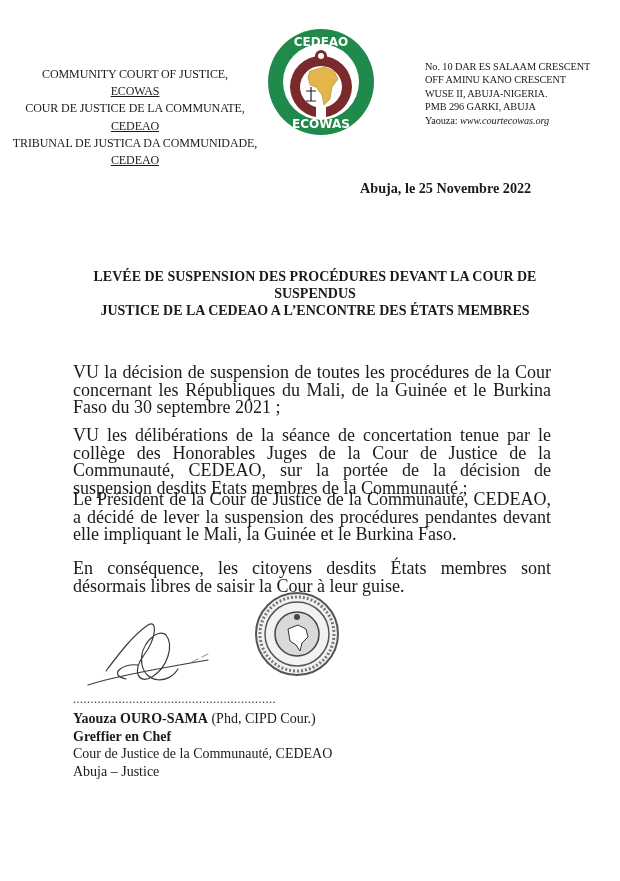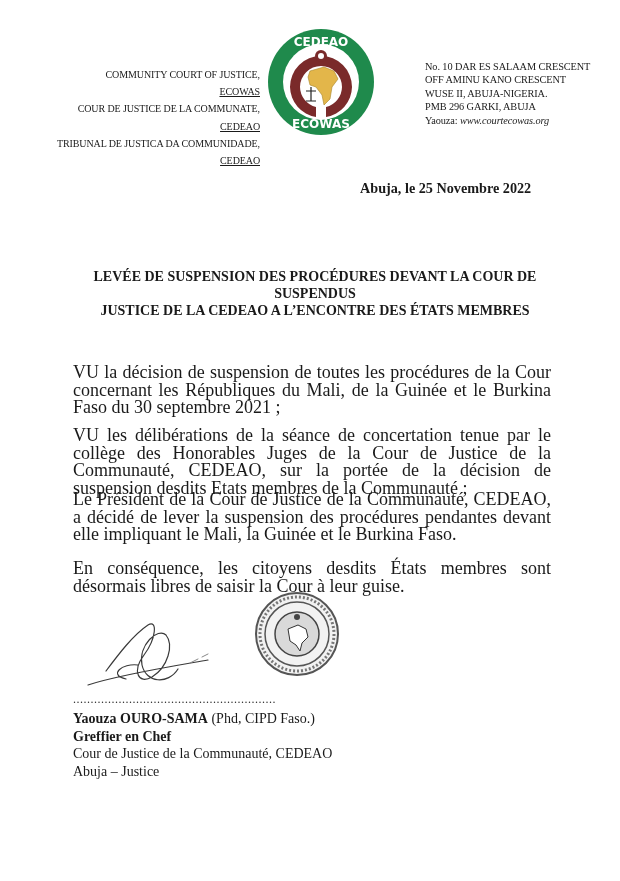--- a/index.html
+++ b/index.html
@@ -1,20 +1,20 @@
 <!DOCTYPE html>
 <html><head>
 <meta charset="utf-8">
 <style>
   html, body { margin: 0; padding: 0; background: #ffffff; }
   body { width: 620px; height: 881px; position: relative; overflow: hidden;
          font-family: "Liberation Serif", serif; color: #1a1a1a; }
   .abs { position: absolute; }
-  .left-header { left: 10px; top: 66px; width: 250px; text-align: right;
-                 font-size: 10px; line-height: 17.2px; letter-spacing: -0.1px; }
+  .left-header { left: 10px; top: 66px; width: 250px; text-align: center;
+                 font-size: 12px; line-height: 17.2px; letter-spacing: -0.1px; }
   .left-header .u { text-decoration: underline; }
   .right-header { left: 425px; top: 60px; font-size: 10.3px; line-height: 13.4px; letter-spacing: -0.1px; }
   .right-header .web-val { font-style: italic; }
   .logo { left: 266px; top: 27px; width: 110px; height: 110px; }
   .date { left: 360px; top: 180px; font-weight: bold; font-size: 14.2px; }
   .title { left: 80px; top: 268px; width: 470px; text-align: center; font-weight: bold;
            font-size: 14px; line-height: 17px; }
   .para { left: 73px; width: 478px; font-size: 18px; line-height: 17.6px; text-align: justify; }
   .p1 { top: 364px; }
   .p2 { top: 427px; }
@@ -92,18 +92,18 @@
     <circle cx="45" cy="43" r="22" fill="#d9d9d9" stroke="#444" stroke-width="1.5"></circle>
     <path d="M36 38 L46 34 L54 38 L56 46 L50 52 L48 60 L44 54 L38 50 Z" fill="#ffffff" stroke="#333" stroke-width="1"></path>
     <circle cx="45" cy="26" r="3" fill="#444"></circle>
     <circle cx="45" cy="43" r="37" fill="none" stroke="#777" stroke-width="3" stroke-dasharray="2 2"></circle>
   </svg>
 </div>
 
 <div class="abs dots">..........................................................</div>
 <div class="abs signer">
   <div>
-    <span class="b">Yaouza OURO-SAMA</span><span> (Phd, CIPD Faso.)</span>
+    <span class="b">Yaouza OURO-SAMA</span><span> (Phd, CIPD Cour.)</span>
   </div>
   <div class="b">Greffier en Chef</div>
   <div>Cour de Justice de la Communauté, CEDEAO</div>
   <div>Abuja – Justice</div>
 </div>
 
 </body></html>

